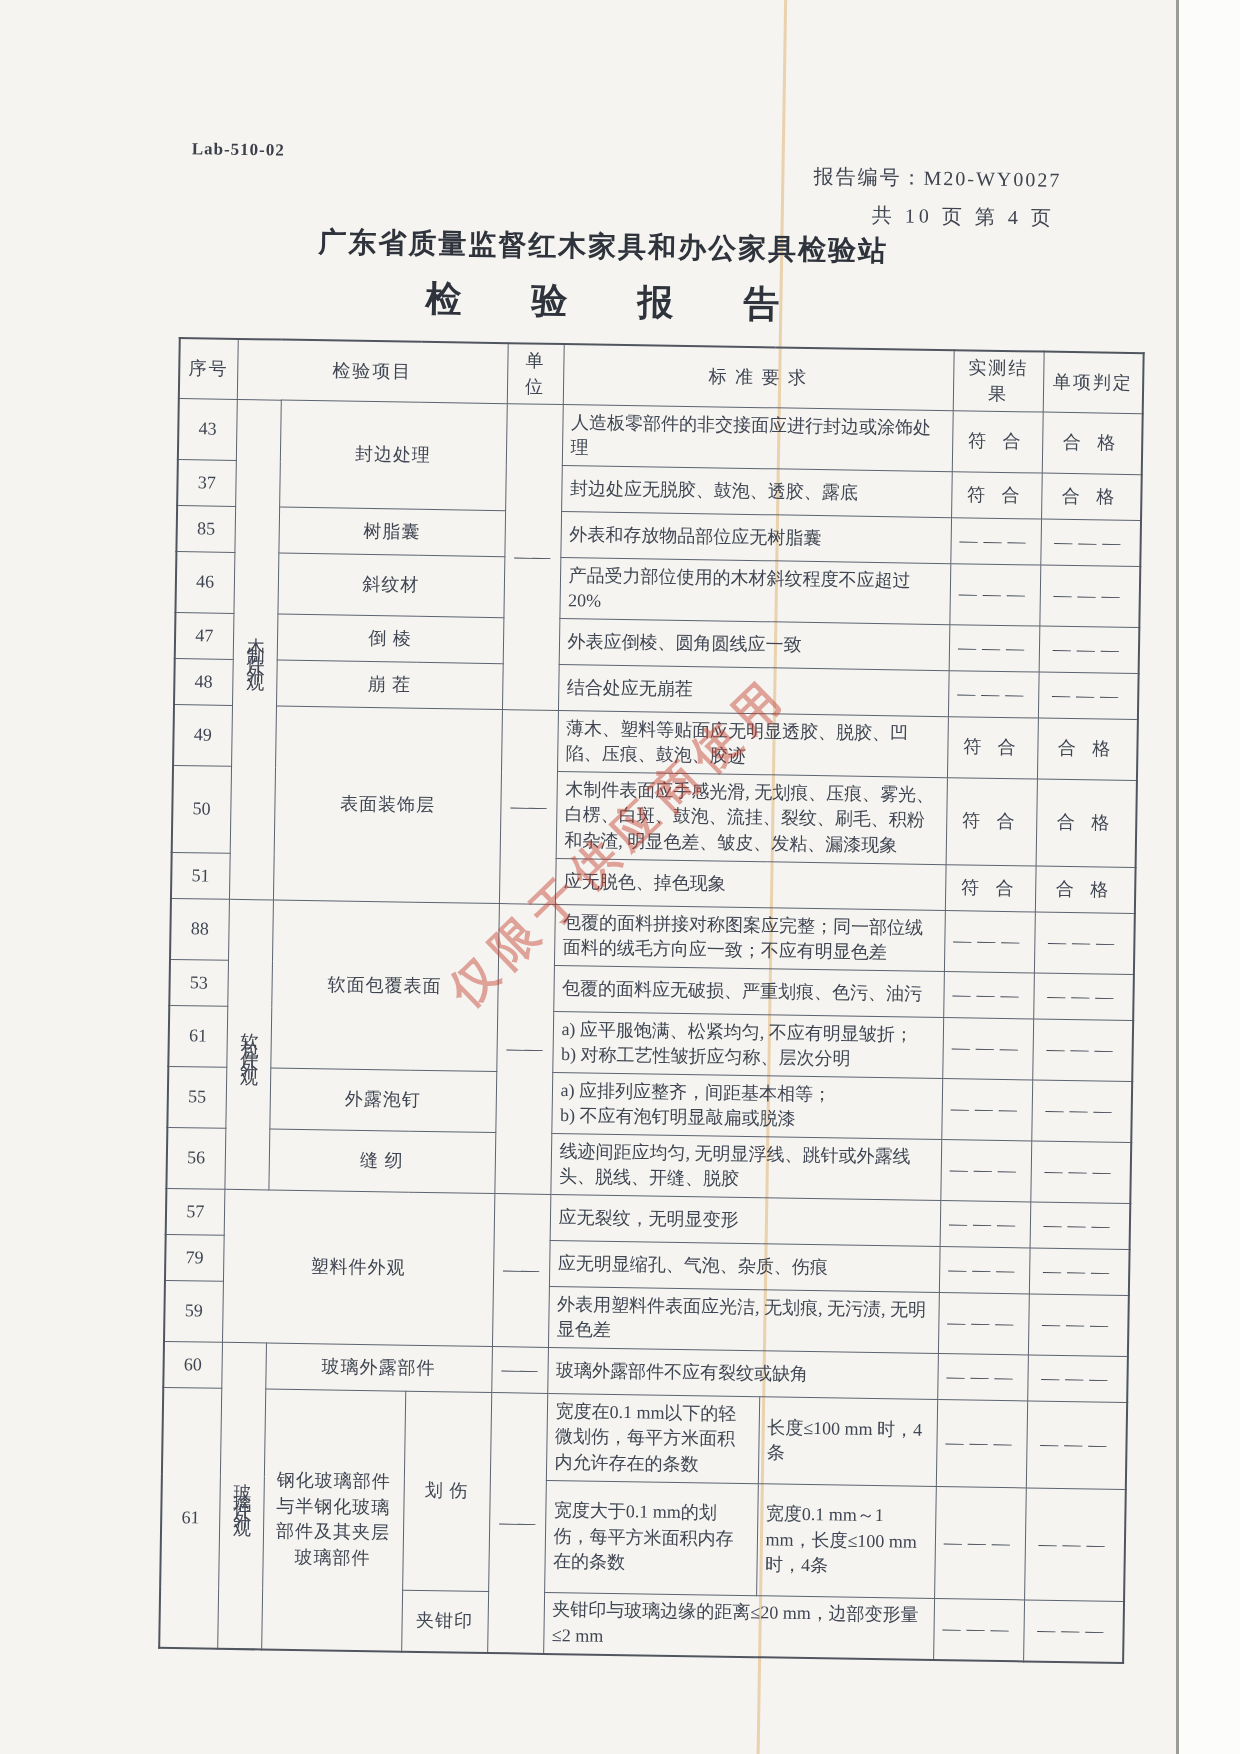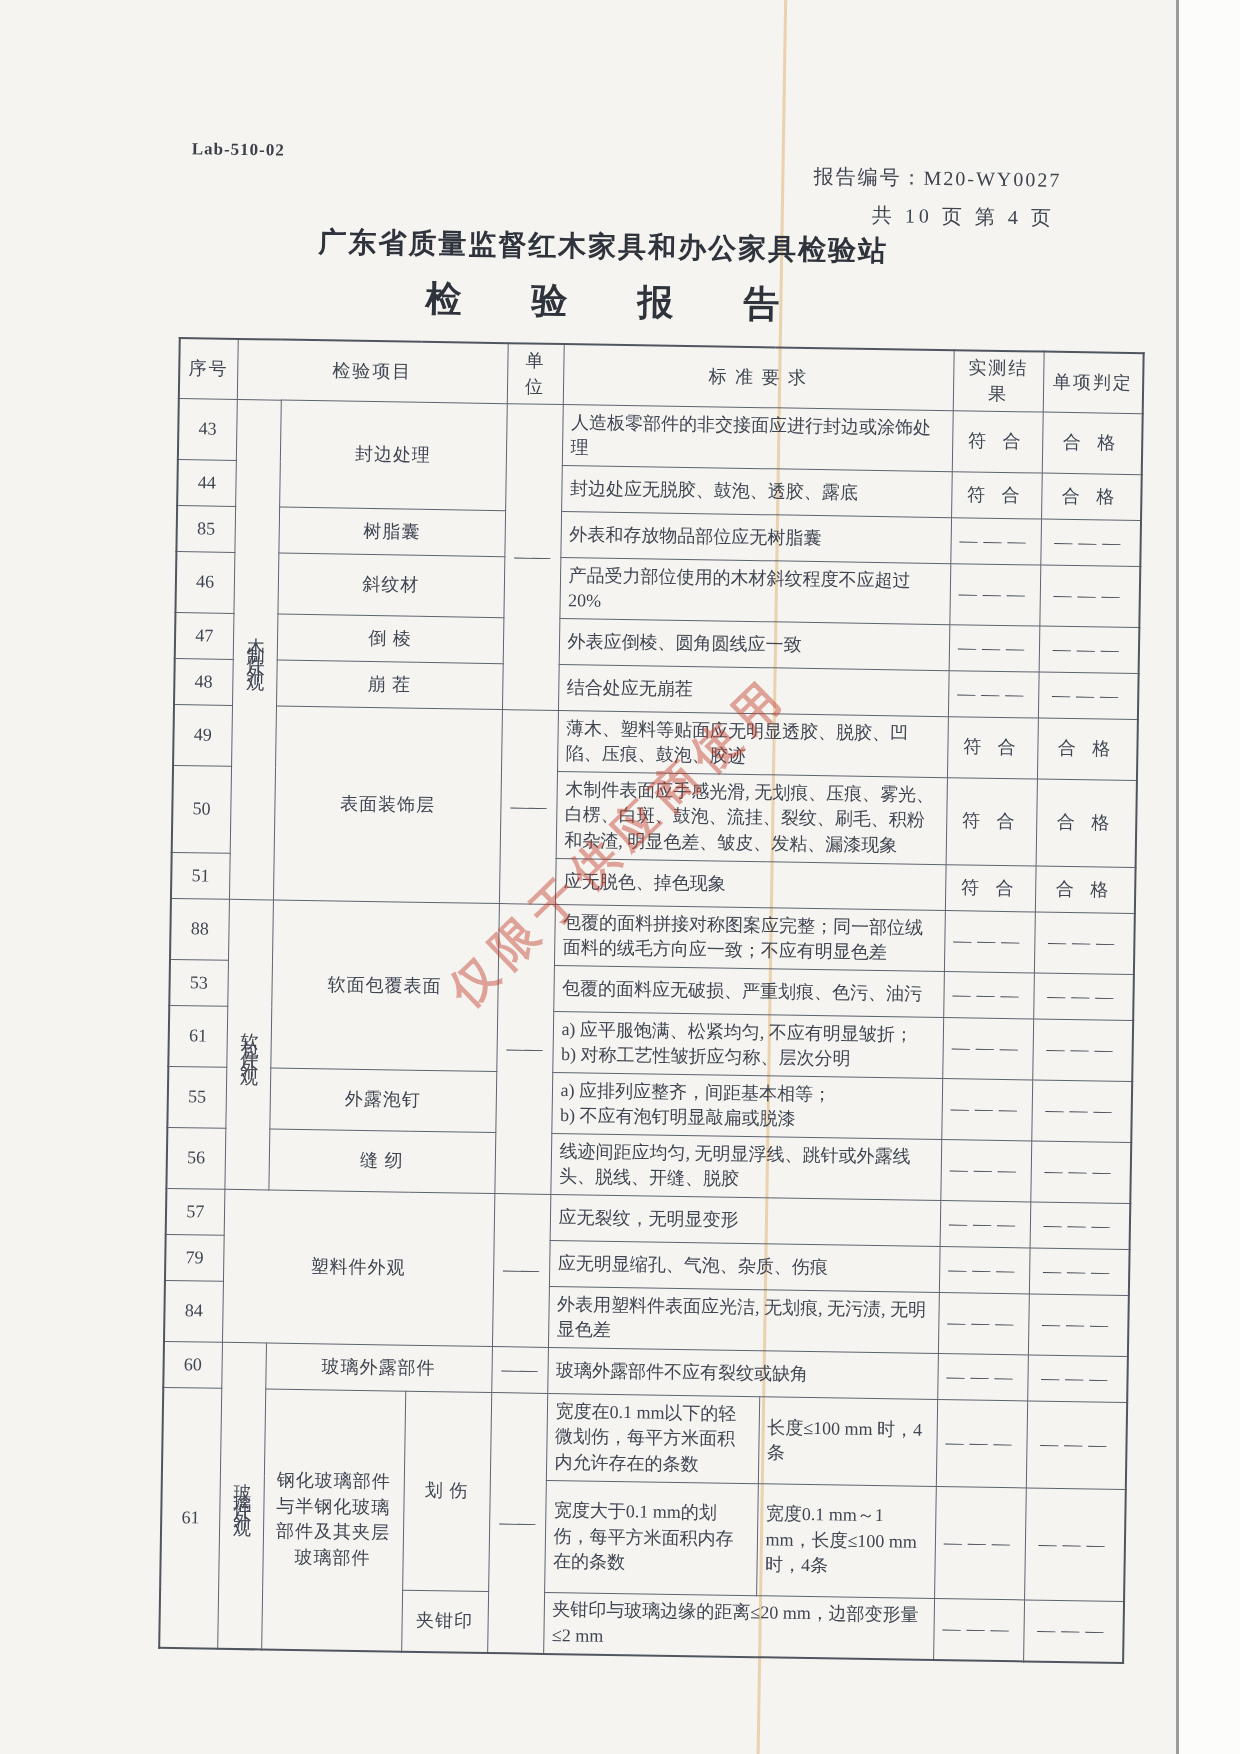--- a/index.html
+++ b/index.html
@@ -96,21 +96,21 @@
       <td class="num">43</td>
       <td class="groupcell" rowspan="9"><span class="vert">木制件外观</span></td>
       <td class="item" colspan="2" rowspan="2">封边处理</td>
       <td class="unit dash" rowspan="6">——</td>
       <td class="std" colspan="2">人造板零部件的非交接面应进行封边或涂饰处理</td>
       <td class="res">符 合</td>
       <td class="jud">合 格</td>
     </tr>
 
     <tr class="s">
-      <td class="num">44</td>
+      <td class="num">37</td>
       <td class="std" colspan="2">封边处应无脱胶、鼓泡、透胶、露底</td>
       <td class="res">符 合</td>
       <td class="jud">合 格</td>
     </tr>
 
     <tr class="s">
       <td class="num">85</td>
       <td class="item" colspan="2">树脂囊</td>
       <td class="std" colspan="2">外表和存放物品部位应无树脂囊</td>
       <td class="res dash">———</td>
@@ -216,21 +216,21 @@
     </tr>
 
     <tr class="s">
       <td class="num">79</td>
       <td class="std" colspan="2">应无明显缩孔、气泡、杂质、伤痕</td>
       <td class="res dash">———</td>
       <td class="jud dash">———</td>
     </tr>
 
     <tr class="m">
-      <td class="num">84</td>
+      <td class="num">59</td>
       <td class="std" colspan="2">外表用塑料件表面应光洁, 无划痕, 无污渍, 无明显色差</td>
       <td class="res dash">———</td>
       <td class="jud dash">———</td>
     </tr>
 
     <tr class="s">
       <td class="num">60</td>
       <td class="groupcell" rowspan="4"><span class="vert">玻璃件外观</span></td>
       <td class="item" colspan="2">玻璃外露部件</td>
       <td class="unit dash">——</td>

